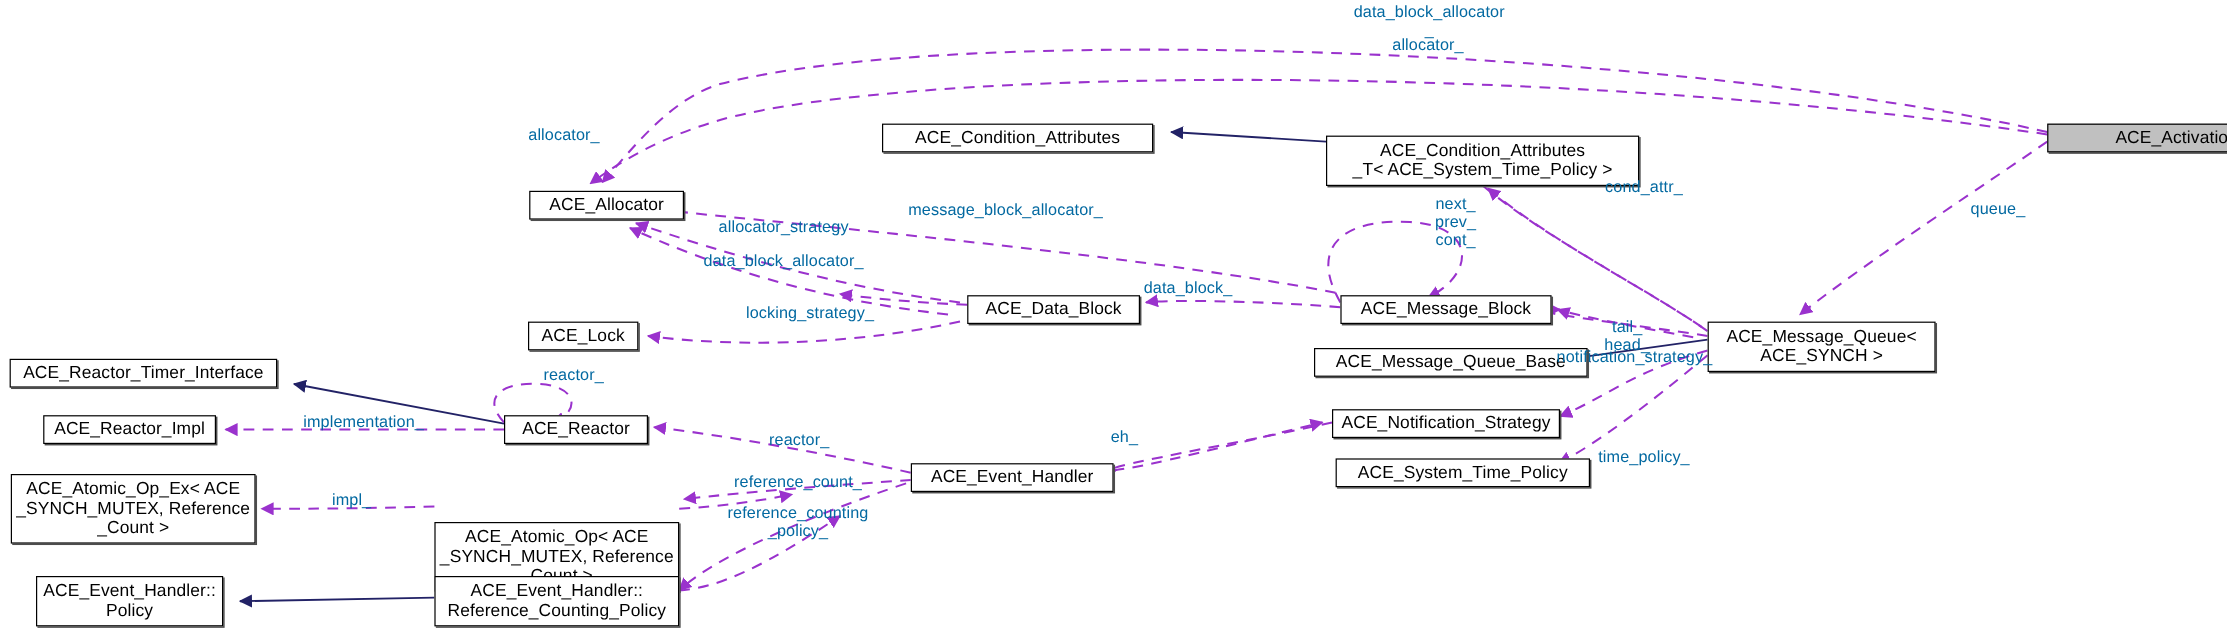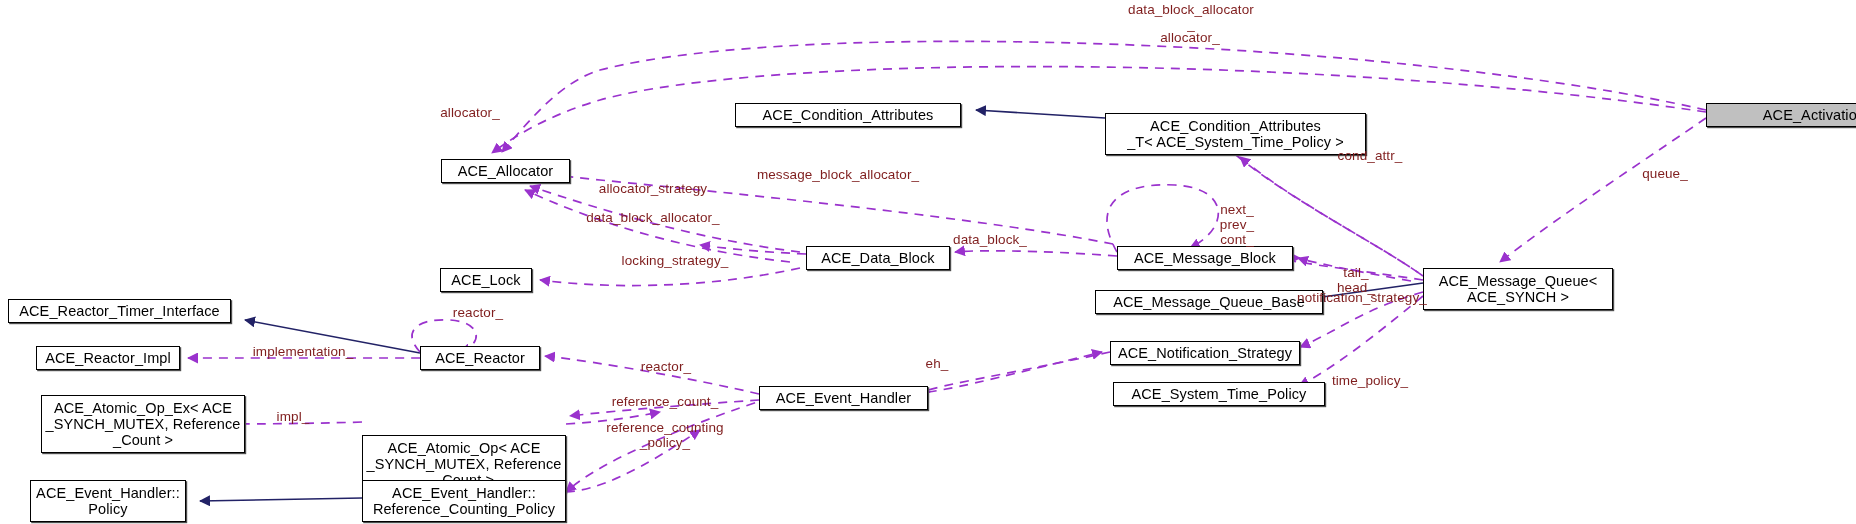--- a/index.html
+++ b/index.html
@@ -20,21 +20,21 @@
     text-align:center;
     white-space:pre;
     box-shadow:1.2px 1.2px 0 0 #4d4d4d;
     letter-spacing:.1px;
   }
   .node.hl{ background:#c0c0c0; }
   .edgelabel{
     position:absolute;
     font-size:13.5px;
     line-height:15px;
-    color:#7f1d1d;
+    color:#0369a1;
     white-space:pre;
     text-align:center;
     letter-spacing:.1px;
   }
 </style>
 </head>
 <body>
 
 <div id="canvas">
 
@@ -111,40 +111,40 @@
       <div class="node" style="left: 1423px; top: 268px; width: 190px; height: 42px;">ACE_Message_Queue&lt;
 ACE_SYNCH &gt;</div>
       <div class="node" style="left: 440px; top: 268px; width: 92px; height: 24px;">ACE_Lock</div>
       <div class="node" style="left: 1095px; top: 290px; width: 228px; height: 24px;">ACE_Message_Queue_Base</div>
       <div class="node" style="left: 8px; top: 299px; width: 223px; height: 24px;">ACE_Reactor_Timer_Interface</div>
       <div class="node" style="left: 1110px; top: 341px; width: 190px; height: 24px;">ACE_Notification_Strategy</div>
       <div class="node" style="left: 36px; top: 346px; width: 144px; height: 24px;">ACE_Reactor_Impl</div>
       <div class="node" style="left: 420px; top: 346px; width: 120px; height: 24px;">ACE_Reactor</div>
       <div class="node" style="left: 1113px; top: 382px; width: 212px; height: 24px; text-align: center;">ACE_System_Time_Policy</div>
       <div class="node" style="left: 759px; top: 386px; width: 169px; height: 24px;">ACE_Event_Handler</div>
-      <div class="node" style="left: 9px; top: 395px; width: 204px; height: 58px; margin-left: 32px;">ACE_Atomic_Op_Ex&lt; ACE
+      <div class="node" style="left: 9px; top: 395px; width: 204px; height: 58px;">ACE_Atomic_Op_Ex&lt; ACE
 _SYNCH_MUTEX, Reference
 _Count &gt;</div>
       <div class="node" style="left: 362px; top: 395px; width: 204px; height: 58px; margin-top: 40px;">ACE_Atomic_Op&lt; ACE
 _SYNCH_MUTEX, Reference
 _Count &gt;</div>
       <div class="node" style="left: 30px; top: 480px; width: 156px; height: 42px;">ACE_Event_Handler::
 Policy</div>
       <div class="node" style="left: 362px; top: 480px; width: 204px; height: 42px;">ACE_Event_Handler::
 Reference_Counting_Policy</div>
     </div>
   <div id="labels">
       <div class="edgelabel" style="left: 1083px; top: 2px; width: 216px;">data_block_allocator
 _</div>
       <div class="edgelabel" style="left: 1110px; top: 30px; width: 160px;">allocator_</div>
       <div class="edgelabel" style="left: 410px; top: 105px; width: 120px;">allocator_</div>
       <div class="edgelabel" style="left: 1305px; top: 148px; width: 130px;">cond_attr_</div>
       <div class="edgelabel" style="left: 738px; top: 167px; width: 200px;">message_block_allocator_</div>
       <div class="edgelabel" style="left: 1615px; top: 166px; width: 100px;">queue_</div>
-      <div class="edgelabel" style="left: 1192px; top: 162px; width: 90px; margin-top: 40px;">next_
+      <div class="edgelabel" style="left: 1168px; top: 162px; width: 90px;">next_
 prev_
 cont_</div>
       <div class="edgelabel" style="left: 568px; top: 181px; width: 170px;">allocator_strategy</div>
       <div class="edgelabel" style="left: 560px; top: 210px; width: 186px;">data_block_allocator_</div>
       <div class="edgelabel" style="left: 1318px; top: 229px; width: 76px; margin-top: 36px;">tail_
 head_</div>
       <div class="edgelabel" style="left: 930px; top: 232px; width: 120px;">data_block_</div>
       <div class="edgelabel" style="left: 595px; top: 253px; width: 160px;">locking_strategy_</div>
       <div class="edgelabel" style="left: 1272px; top: 290px; width: 180px;">notification_strategy_</div>
       <div class="edgelabel" style="left: 428px; top: 305px; width: 100px;">reactor_</div>

